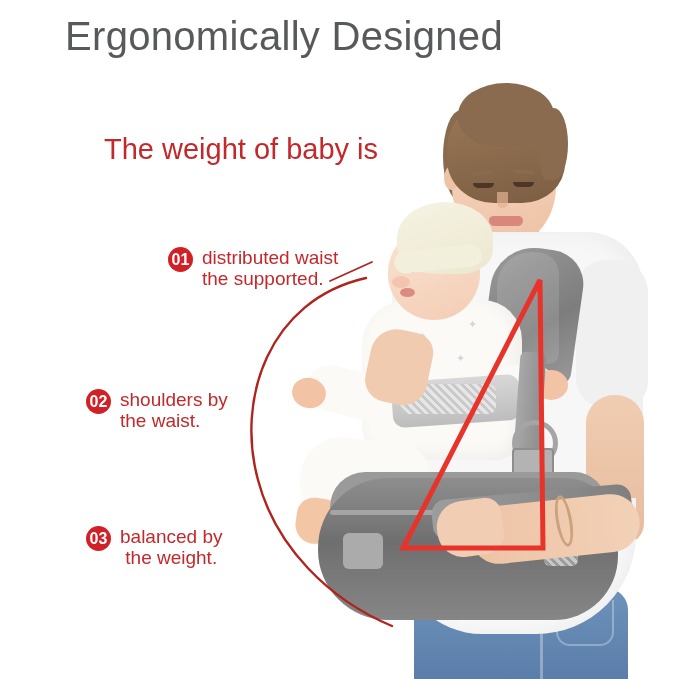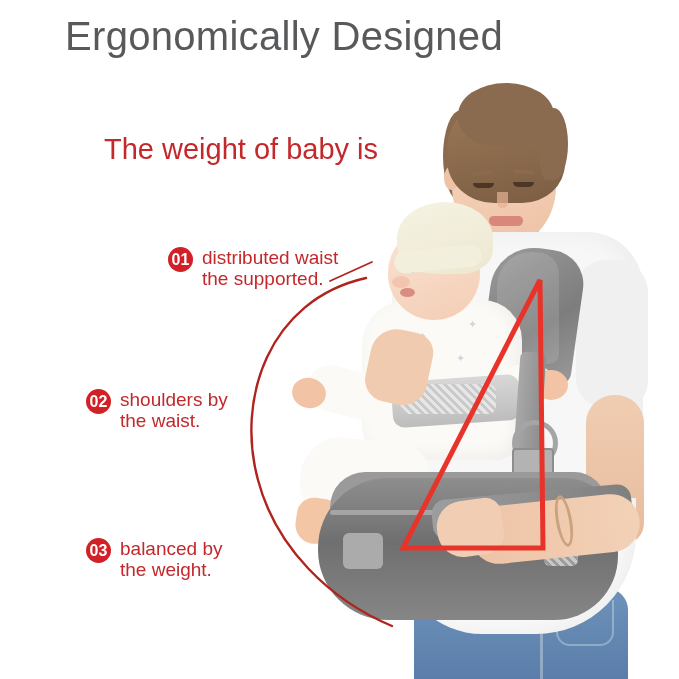--- a/index.html
+++ b/index.html
@@ -61,21 +61,21 @@
   }
   .callout-text {
     margin-left: 9px;
     font-size: 19px;
     line-height: 1.13;
     color: #c3282b;
     white-space: nowrap;
   }
   #callout-1 { left: 168px; top: 247px; }
   #callout-2 { left: 86px;  top: 389px; }
-  #callout-3 { left: 86px;  top: 538px; }
+  #callout-3 { left: 86px;  top: 526px; text-align: center; }
 
   
   .photo { position: absolute; left: 0; top: 0; width: 679px; height: 679px; }
   .ph { position: absolute; }
 
   
   .w-hair-bun  { left: 458px; top: 83px;  width: 96px;  height: 64px;  background: #8a6b4f; border-radius: 50% 50% 44% 44%; }
   .w-hair-top  { left: 447px; top: 95px;  width: 118px; height: 108px; background: linear-gradient(170deg,#9c7a58 0%,#7d5e43 100%); border-radius: 56% 54% 40% 44%; }
   .w-neck      { left: 487px; top: 196px; width: 52px;  height: 72px;  background: #e9bfa3; border-radius: 22px; }
   .w-face      { left: 452px; top: 116px; width: 104px; height: 128px; background: linear-gradient(160deg,#f6d8c2 0%,#eec2a5 100%); border-radius: 49% 49% 45% 45%; }

